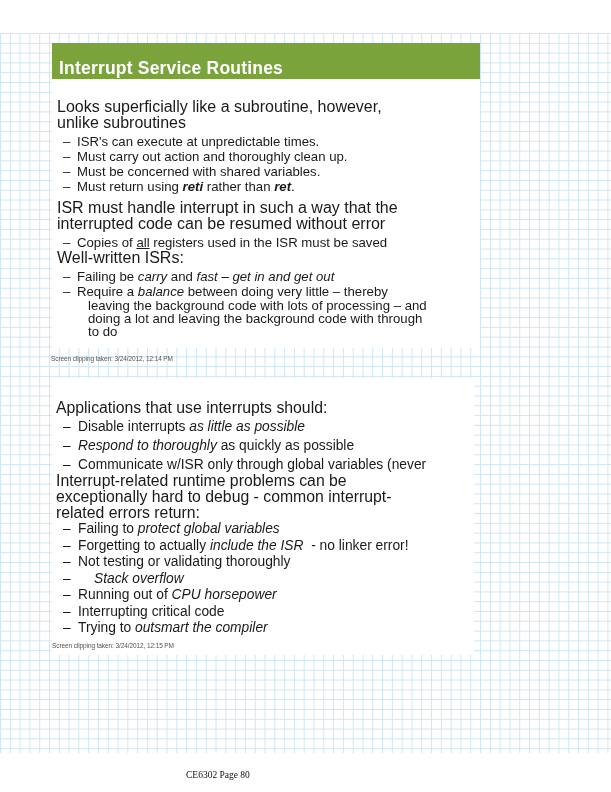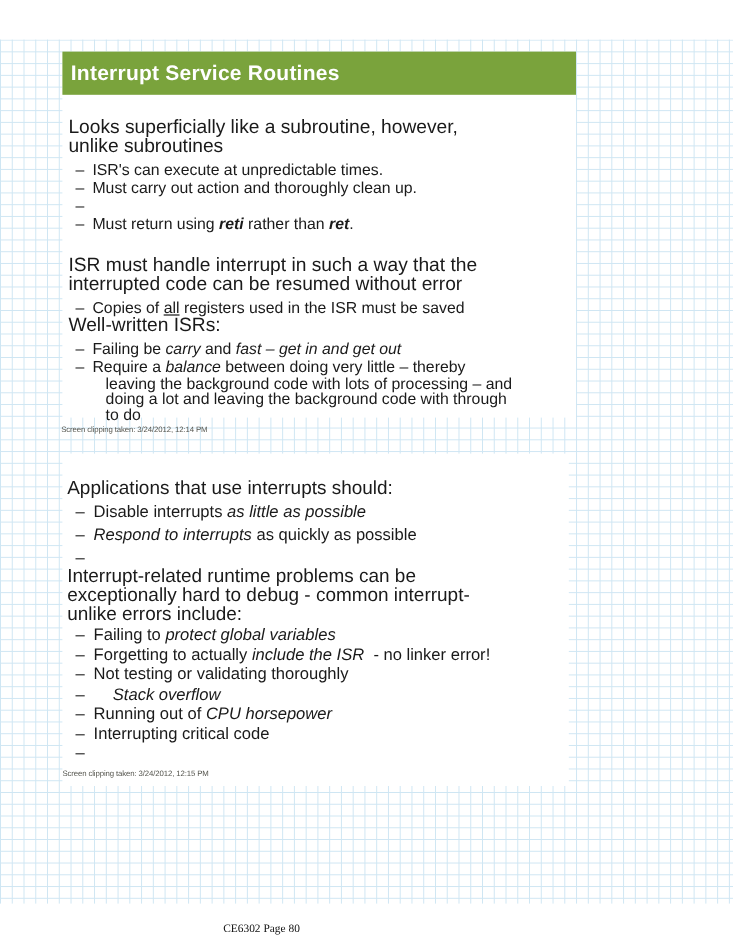--- a/index.html
+++ b/index.html
@@ -15,35 +15,35 @@
       linear-gradient(to right, var(--grid-line) 1px, transparent 1px),
       linear-gradient(to bottom, var(--grid-line) 1px, transparent 1px);
     background-size:9.8px 9.8px;
   }
   .clip{
     position:absolute;background:#ffffff;
   }
   .clip1{left:52px;top:43px;width:428px;height:305px;}
   .banner{
     height:36px;background:var(--banner-green);
-    display:flex;align-items:center;padding-left:7px;box-sizing:border-box;
+    display:flex;align-items:flex-end;padding-left:7px;box-sizing:border-box;
   }
   .banner span{
     color:#ffffff;font-weight:bold;font-size:17.5px;letter-spacing:0.2px;
   }
   .slide-body{padding-top:20px;}
   .ln{white-space:nowrap;}
   .ln .txt{display:inline;}
   
   .s1 .lvl0{font-size:16px;line-height:16px;padding-left:5px;}
   .s1 .lvl1{font-size:13.2px;line-height:15px;display:flex;}
   .s1 .lvl1 .dash{flex:0 0 14px;margin-left:11px;}
   .s1 .lvl2{font-size:13.2px;line-height:13px;padding-left:36px;}
   .s1 .lvl0 + .lvl1{margin-top:3px;}
-  .s1 .ln:nth-child(7){margin-top:20px;}
+  .s1 .ln:nth-child(7){margin-top:6px;}
   
   .clip2{left:52px;top:378px;width:422px;height:255px;}
   .s2{padding-top:22px;}
   .s2 .lvl0{font-size:15.8px;line-height:16px;padding-left:4px;}
   .s2 .lvl1{font-size:13.8px;line-height:16.5px;display:flex;}
   .s2 .lvl1 .dash{flex:0 0 15px;margin-left:11px;}
   .s2 .lvl2{font-size:13.8px;line-height:13px;padding-left:26px;}
   .s2 .ln:nth-child(n+2):nth-child(-n+4){margin-top:2.5px;}
   
   .caption{
@@ -72,20 +72,21 @@
       <div class="ln lvl1">
         <span class="dash">–</span>
         <span class="txt"><span>ISR's can execute at unpredictable times.</span></span>
       </div>
       <div class="ln lvl1">
         <span class="dash">–</span>
         <span class="txt"><span>Must carry out action and thoroughly clean up.</span></span>
       </div>
       <div class="ln lvl1">
         <span class="dash">–</span>
+        <span class="txt"><span>Must be concerned with shared variables.</span></span>
       </div>
       <div class="ln lvl1">
         <span class="dash">–</span>
         <span class="txt"><span>Must return using </span><span style="font-style: italic; font-weight: bold;">reti</span><span> rather than </span><span style="font-style: italic; font-weight: bold;">ret</span><span>.</span></span>
       </div>
       <div class="ln lvl0"><span class="txt"><span>ISR must handle interrupt in such a way that the</span></span></div>
       <div class="ln lvl0"><span class="txt"><span>interrupted code can be resumed without error</span></span></div>
       <div class="ln lvl1">
         <span class="dash">–</span>
         <span class="txt"><span>Copies of </span><span style="text-decoration: underline;">all</span><span> registers used in the ISR must be saved</span></span>
@@ -108,28 +109,29 @@
 <div class="caption cap1">Screen clipping taken: 3/24/2012, 12:14 PM</div>
 
 <div class="clip clip2 s2">
     <div class="ln lvl0"><span class="txt"><span>Applications that use interrupts should:</span></span></div>
     <div class="ln lvl1">
       <span class="dash">–</span>
       <span class="txt"><span>Disable interrupts </span><span style="font-style: italic;">as little as possible</span></span>
     </div>
     <div class="ln lvl1">
       <span class="dash">–</span>
-      <span class="txt"><span style="font-style: italic;">Respond to interrupts</span><span> as quickly as possible</span></span>
+      <span class="txt"><span style="font-style: italic;">Respond to thoroughly</span><span> as quickly as possible</span></span>
     </div>
     <div class="ln lvl1">
       <span class="dash">–</span>
+      <span class="txt"><span>Communicate w/ISR only through global variables (never</span></span>
     </div>
     <div class="ln lvl0"><span class="txt"><span>Interrupt-related runtime problems can be</span></span></div>
     <div class="ln lvl0"><span class="txt"><span>exceptionally hard to debug - common interrupt-</span></span></div>
-    <div class="ln lvl0"><span class="txt"><span>unlike errors include:</span></span></div>
+    <div class="ln lvl0"><span class="txt"><span>related errors return:</span></span></div>
     <div class="ln lvl1">
       <span class="dash">–</span>
       <span class="txt"><span>Failing to </span><span style="font-style: italic;">protect global variables</span></span>
     </div>
     <div class="ln lvl1">
       <span class="dash">–</span>
       <span class="txt"><span>Forgetting to actually </span><span style="font-style: italic;">include the ISR</span><span> &nbsp;- no linker error!</span></span>
     </div>
     <div class="ln lvl1">
       <span class="dash">–</span>
@@ -142,18 +144,19 @@
     <div class="ln lvl1">
       <span class="dash">–</span>
       <span class="txt"><span>Running out of </span><span style="font-style: italic;">CPU horsepower</span></span>
     </div>
     <div class="ln lvl1">
       <span class="dash">–</span>
       <span class="txt"><span>Interrupting critical code</span></span>
     </div>
     <div class="ln lvl1">
       <span class="dash">–</span>
+      <span class="txt"><span>Trying to </span><span style="font-style: italic;">outsmart the compiler</span></span>
     </div>
   </div>
 
 <div class="caption cap2">Screen clipping taken: 3/24/2012, 12:15 PM</div>
 
 <div class="footer">CE6302 Page 80</div>
 
 </body></html>

